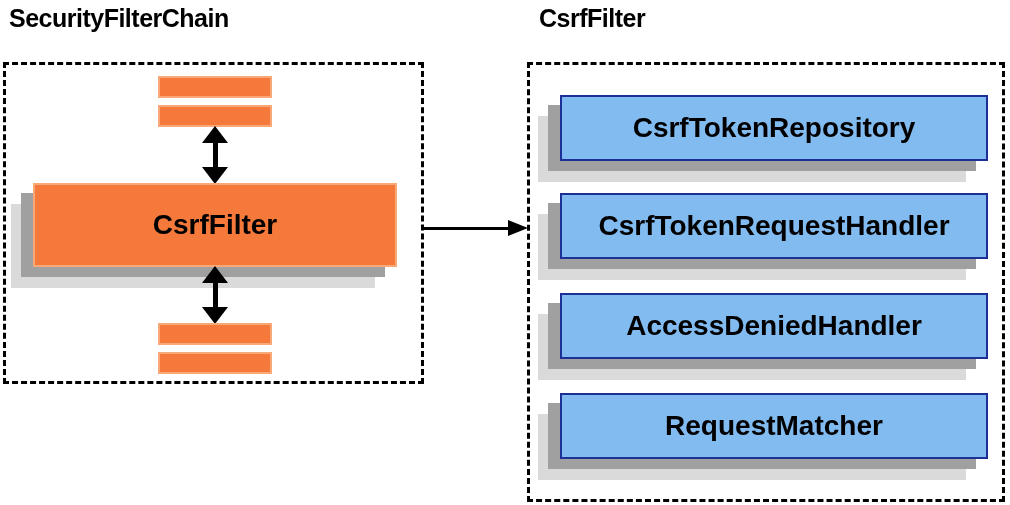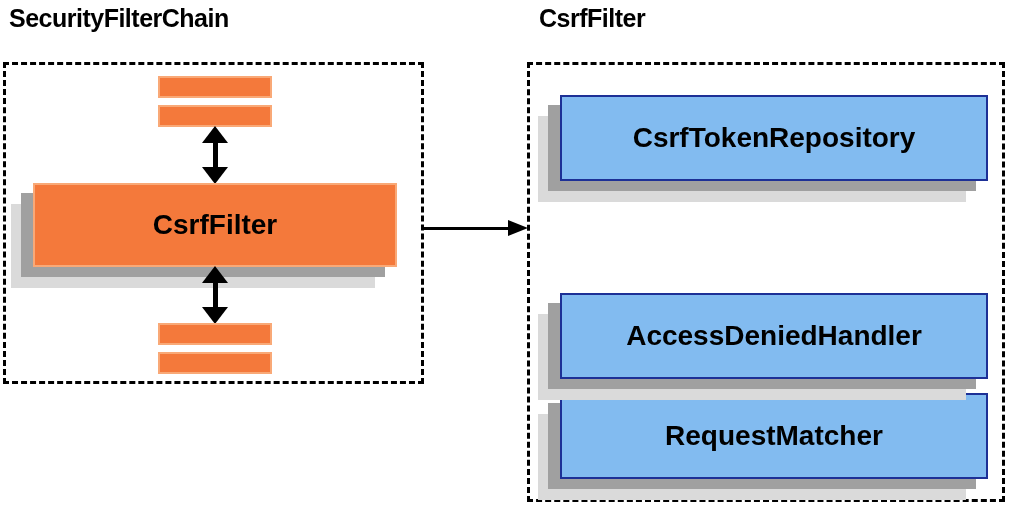--- a/index.html
+++ b/index.html
@@ -63,21 +63,21 @@
     box-shadow: -12px 10px 0 var(--shadow-mid), -22px 21px 0 var(--shadow-light);
     display: flex; align-items: center; justify-content: center;
   }
   .filter-box .label {
     font-size: 28px; font-weight: 700; color: #000;
   }
 
   .blue-box {
     position: absolute;
     left: 560px;
-    width: 428px; height: 86px;
+    width: 428px; height: 66px;
     background: var(--blue-fill);
     border: 2px solid var(--blue-border);
     box-shadow: -12px 10px 0 var(--shadow-mid), -22px 21px 0 var(--shadow-light);
     display: flex; align-items: center; justify-content: center;
   }
   .blue-box .label {
     font-size: 28px; font-weight: 700; color: #000;
   }
   .blue-box-1 { top: 95px;  }
   .blue-box-2 { top: 193px; }
@@ -171,20 +171,23 @@
 
   <div class="h-arrow">
     <div class="shaft"></div>
     <div class="head-right"></div>
   </div>
 
   <div class="blue-box blue-box-1">
     <span class="label">CsrfTokenRepository</span>
   </div>
 
+  <div class="blue-box blue-box-2">
+    <span class="label">CsrfTokenRequestHandler</span>
+  </div>
 
   <div class="blue-box blue-box-4">
     <span class="label">RequestMatcher</span>
   </div>
 
   <div class="blue-box blue-box-3">
     <span class="label">AccessDeniedHandler</span>
   </div>
 
 </div>

